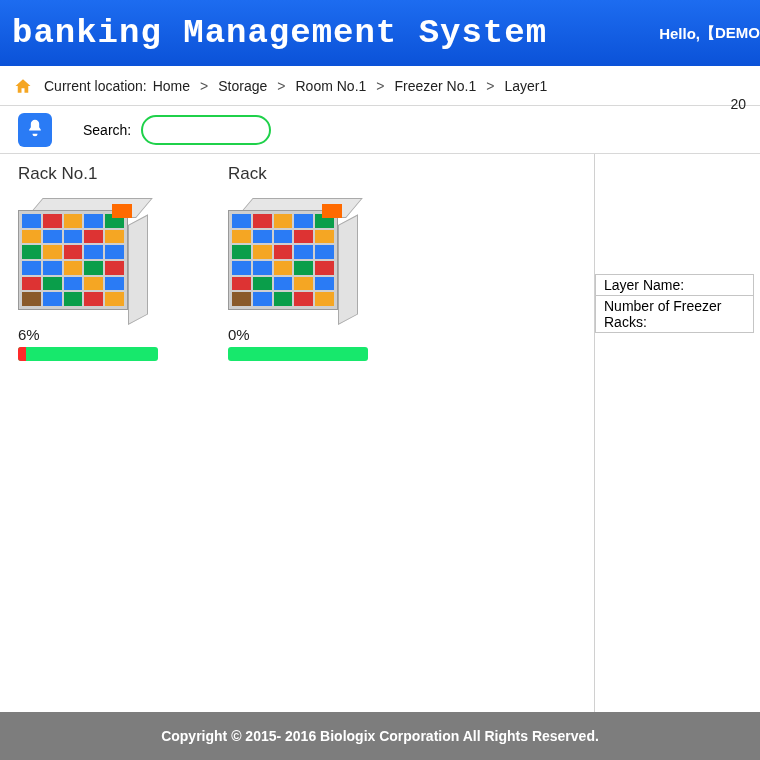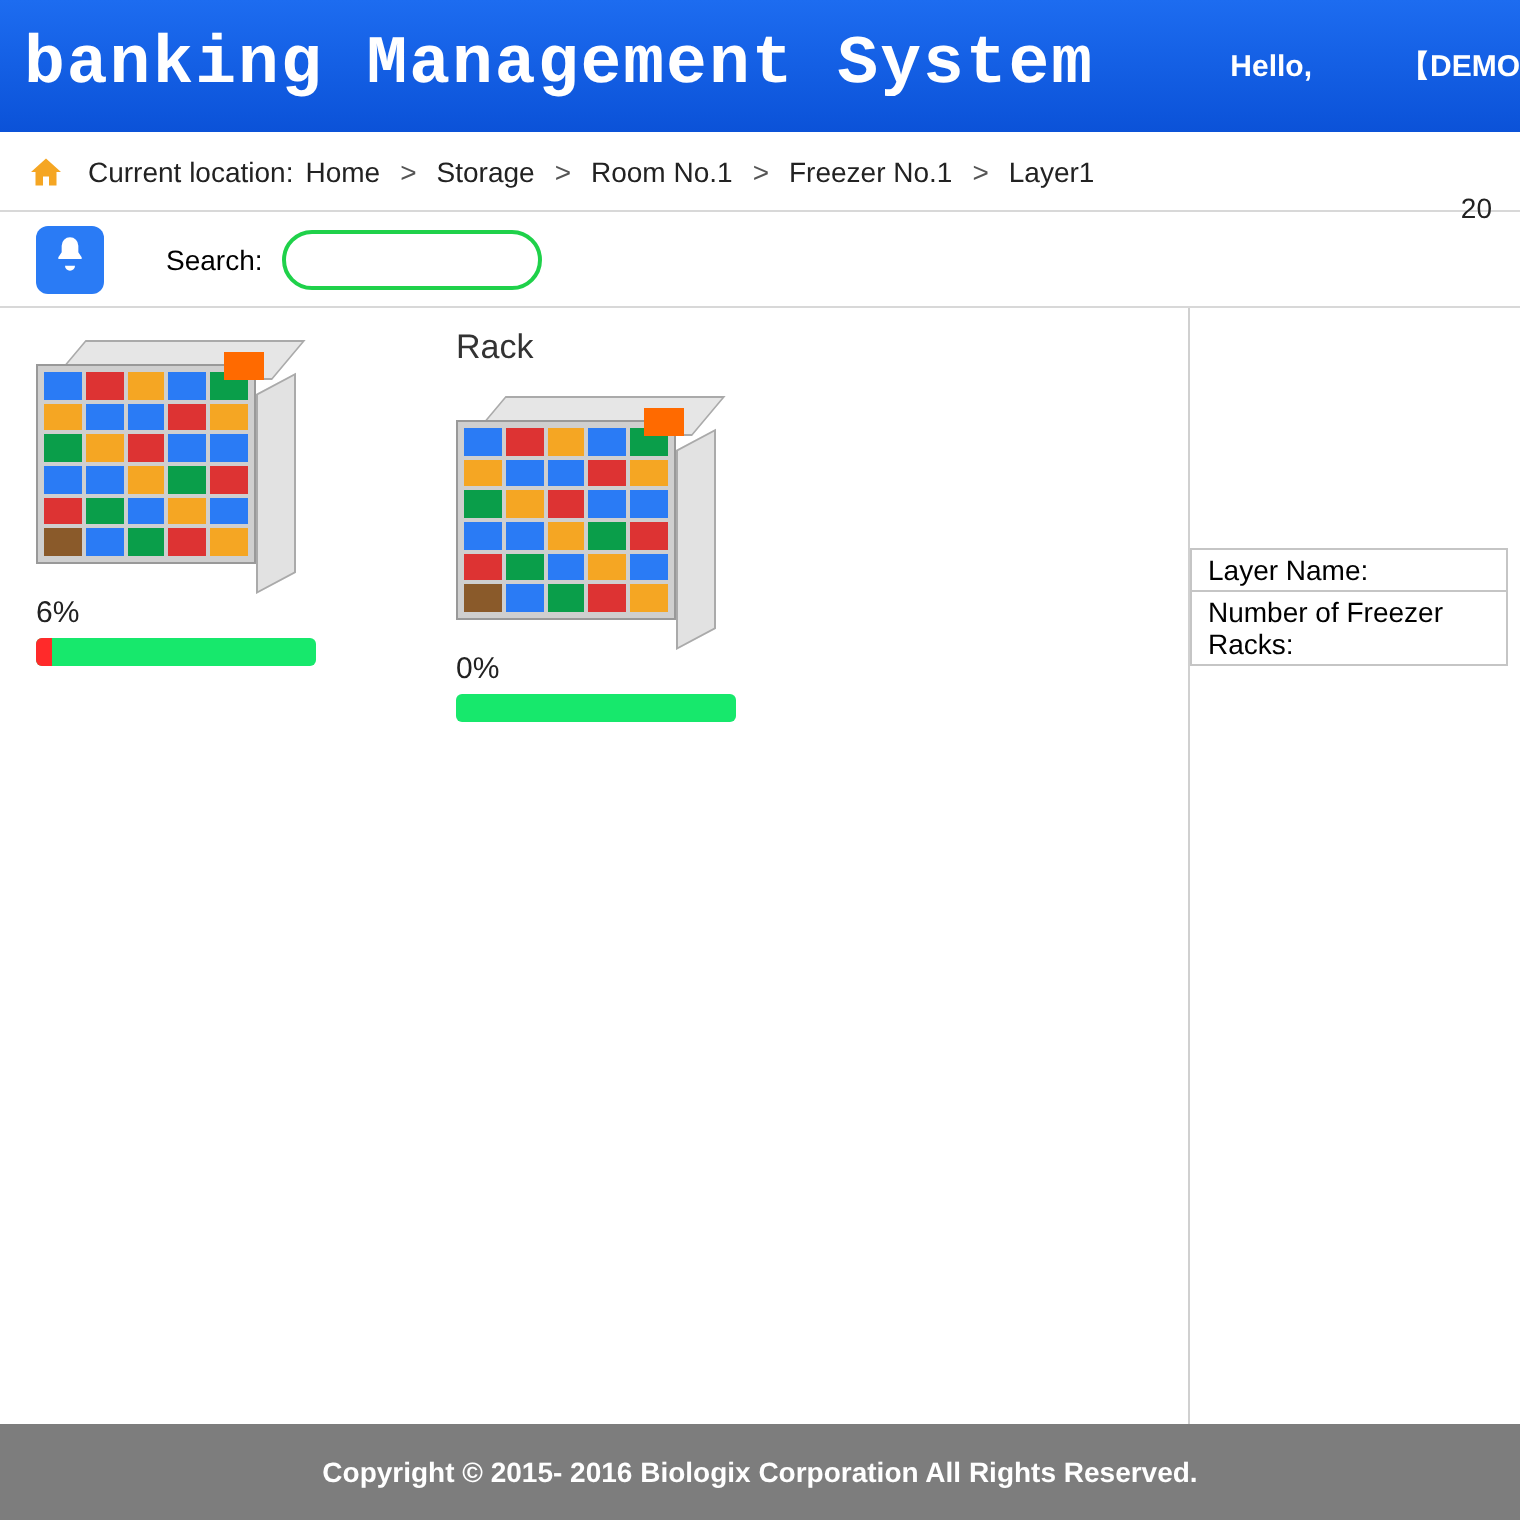--- a/index.html
+++ b/index.html
@@ -33,21 +33,20 @@
   .header-right {
     position: absolute;
     right: 0;
     top: 0;
     height: 100%;
     display: flex;
     align-items: center;
     font-size: 15px;
     font-weight: bold;
     overflow: hidden;
-    gap: 44px;
   }
   
   .breadcrumb-row {
     display:flex;
     align-items:center;
     height:40px;
     padding:0 14px;
     border-bottom:1px solid #d8d8d8;
     font-size:14px;
     color:#222;
@@ -245,20 +244,21 @@
     </span>
   </div>
   <span class="search-label">Search:</span>
   <input class="search-input" placeholder="" style="">
 </div>
 
 <div class="body">
   <div class="main">
 
     <div class="rack-card">
+      <div class="rack-title">Rack No.1</div>
       <div class="rack-img-wrap">
         <div class="rack-top"></div>
         <div class="rack-side"></div>
         <div class="rack-body">
           <div class="cell cell-b"></div>
             <div class="cell cell-a"></div>
             <div class="cell cell-c"></div>
             <div class="cell cell-b"></div>
             <div class="cell cell-d"></div>
           <div class="cell cell-c"></div>

